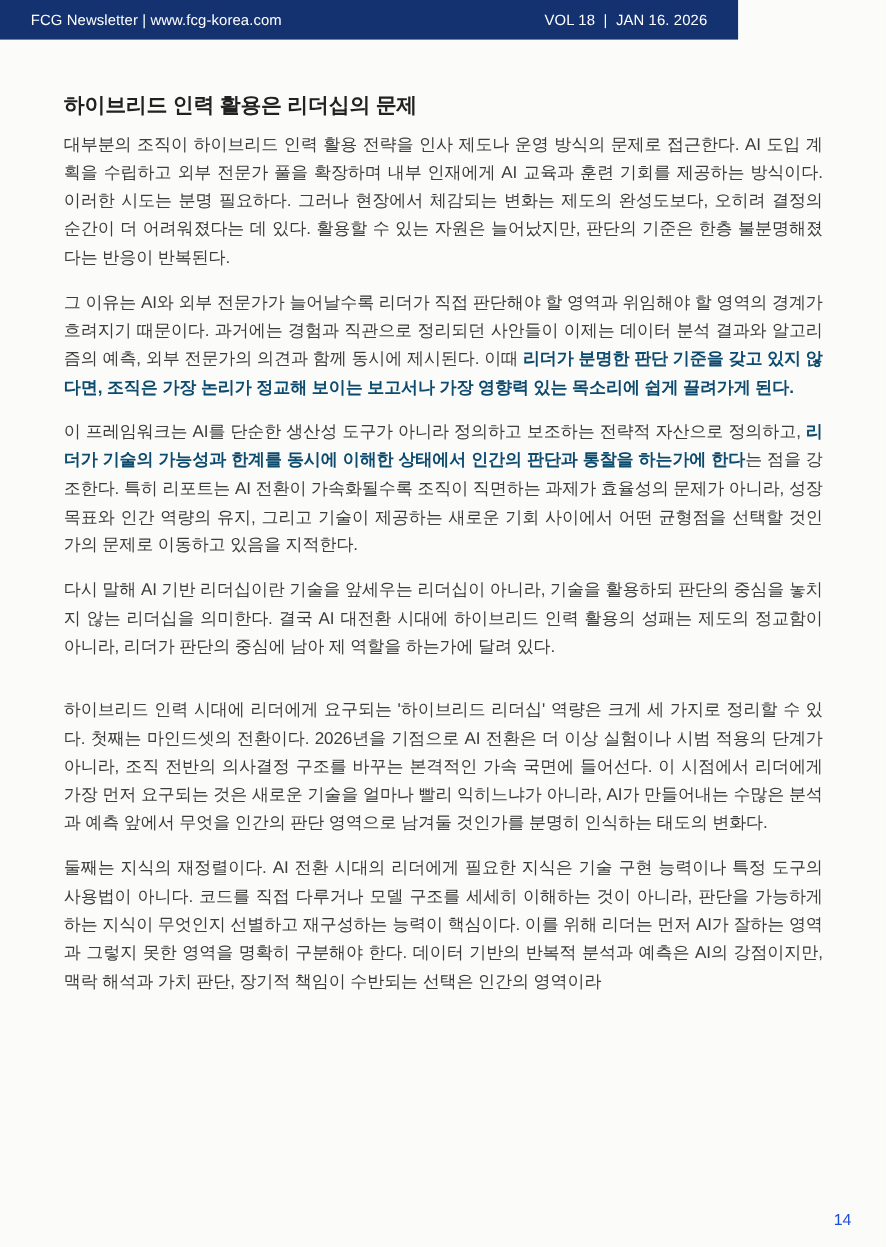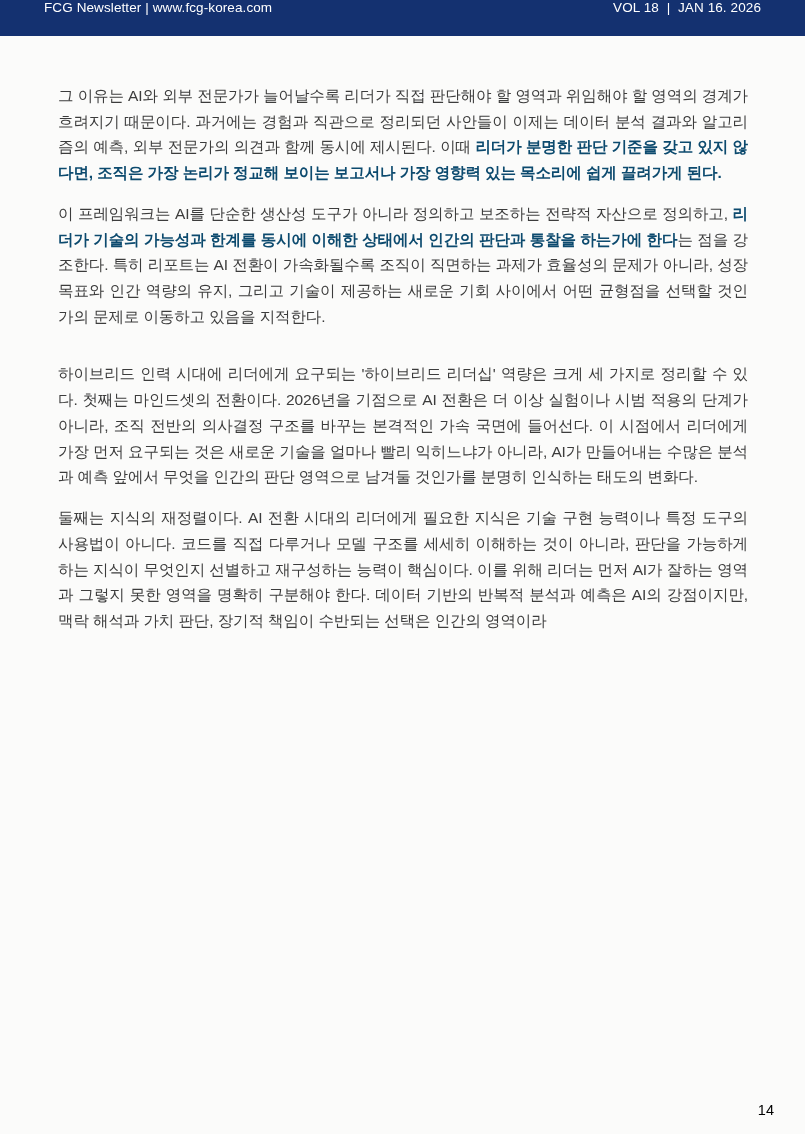--- a/index.html
+++ b/index.html
@@ -10,28 +10,28 @@
   }
   .page {
     position: relative;
     width: 805px;
     height: 1134px;
     background: #fbfbfa;
     overflow: hidden;
   }
   .topbar {
     box-sizing: border-box;
-    width: 805px;
+    width: 671px;
     height: 36px;
     background: #143170;
     color: #ffffff;
     display: flex;
-    align-items: flex-start;
+    align-items: center;
     justify-content: space-between;
-    padding: 0 44px;
+    padding: 0 28px;
   }
   .topbar span {
     font-size: 13.5px;
     letter-spacing: 0.1px;
     white-space: pre;
   }
   .content {
     box-sizing: border-box;
     padding: 47px 57px 0 58px;
   }
@@ -56,36 +56,39 @@
   }
   .para strong {
     font-weight: 700;
     color: #0c4a6e;
   }
   .page-number {
     position: absolute;
     right: 31px;
     bottom: 16px;
     font-size: 14.5px;
-    color: #000000;
+    color: #1d4ed8;
   }
 </style>
 </head>
 <body>
 
 <div class="page">
   <header class="topbar">
     <span>FCG Newsletter | www.fcg-korea.com</span>
     <span>VOL 18  |  JAN 16. 2026</span>
   </header>
 
   <main class="content" id="article-root">
       <section class="section">
+        <h2 class="section-heading">하이브리드 인력 활용은 리더십의 문제</h2>
+        <p class="para"><span>대부분의 조직이 하이브리드 인력 활용 전략을 인사 제도나 운영 방식의 문제로 접근한다. AI 도입 계획을 수립하고 외부 전문가 풀을 확장하며 내부 인재에게 AI 교육과 훈련 기회를 제공하는 방식이다. 이러한 시도는 분명 필요하다. 그러나 현장에서 체감되는 변화는 제도의 완성도보다, 오히려 결정의 순간이 더 어려워졌다는 데 있다. 활용할 수 있는 자원은 늘어났지만, 판단의 기준은 한층 불분명해졌다는 반응이 반복된다.</span></p>
         <p class="para"><span>그 이유는 AI와 외부 전문가가 늘어날수록 리더가 직접 판단해야 할 영역과 위임해야 할 영역의 경계가 흐려지기 때문이다. 과거에는 경험과 직관으로 정리되던 사안들이 이제는 데이터 분석 결과와 알고리즘의 예측, 외부 전문가의 의견과 함께 동시에 제시된다. 이때 </span><strong>리더가 분명한 판단 기준을 갖고 있지 않다면, 조직은 가장 논리가 정교해 보이는 보고서나 가장 영향력 있는 목소리에 쉽게 끌려가게 된다.</strong></p>
         <p class="para"><span>이 프레임워크는 AI를 단순한 생산성 도구가 아니라 정의하고 보조하는 전략적 자산으로 정의하고, </span><strong>리더가 기술의 가능성과 한계를 동시에 이해한 상태에서 인간의 판단과 통찰을 하는가에 한다</strong><span>는 점을 강조한다. 특히 리포트는 AI 전환이 가속화될수록 조직이 직면하는 과제가 효율성의 문제가 아니라, 성장 목표와 인간 역량의 유지, 그리고 기술이 제공하는 새로운 기회 사이에서 어떤 균형점을 선택할 것인가의 문제로 이동하고 있음을 지적한다.</span></p>
+        <p class="para"><span>다시 말해 AI 기반 리더십이란 기술을 앞세우는 리더십이 아니라, 기술을 활용하되 판단의 중심을 놓치지 않는 리더십을 의미한다. 결국 AI 대전환 시대에 하이브리드 인력 활용의 성패는 제도의 정교함이 아니라, 리더가 판단의 중심에 남아 제 역할을 하는가에 달려 있다.</span></p>
       </section>
       <section class="section">
         <p class="para"><span>하이브리드 인력 시대에 리더에게 요구되는 '하이브리드 리더십' 역량은 크게 세 가지로 정리할 수 있다. 첫째는 마인드셋의 전환이다. 2026년을 기점으로 AI 전환은 더 이상 실험이나 시범 적용의 단계가 아니라, 조직 전반의 의사결정 구조를 바꾸는 본격적인 가속 국면에 들어선다. 이 시점에서 리더에게 가장 먼저 요구되는 것은 새로운 기술을 얼마나 빨리 익히느냐가 아니라, AI가 만들어내는 수많은 분석과 예측 앞에서 무엇을 인간의 판단 영역으로 남겨둘 것인가를 분명히 인식하는 태도의 변화다.</span></p>
         <p class="para"><span>둘째는 지식의 재정렬이다. AI 전환 시대의 리더에게 필요한 지식은 기술 구현 능력이나 특정 도구의 사용법이 아니다. 코드를 직접 다루거나 모델 구조를 세세히 이해하는 것이 아니라, 판단을 가능하게 하는 지식이 무엇인지 선별하고 재구성하는 능력이 핵심이다. 이를 위해 리더는 먼저 AI가 잘하는 영역과 그렇지 못한 영역을 명확히 구분해야 한다. 데이터 기반의 반복적 분석과 예측은 AI의 강점이지만, 맥락 해석과 가치 판단, 장기적 책임이 수반되는 선택은 인간의 영역이라</span></p>
       </section>
     </main>
 
   <div class="page-number">14</div>
 </div>
 

